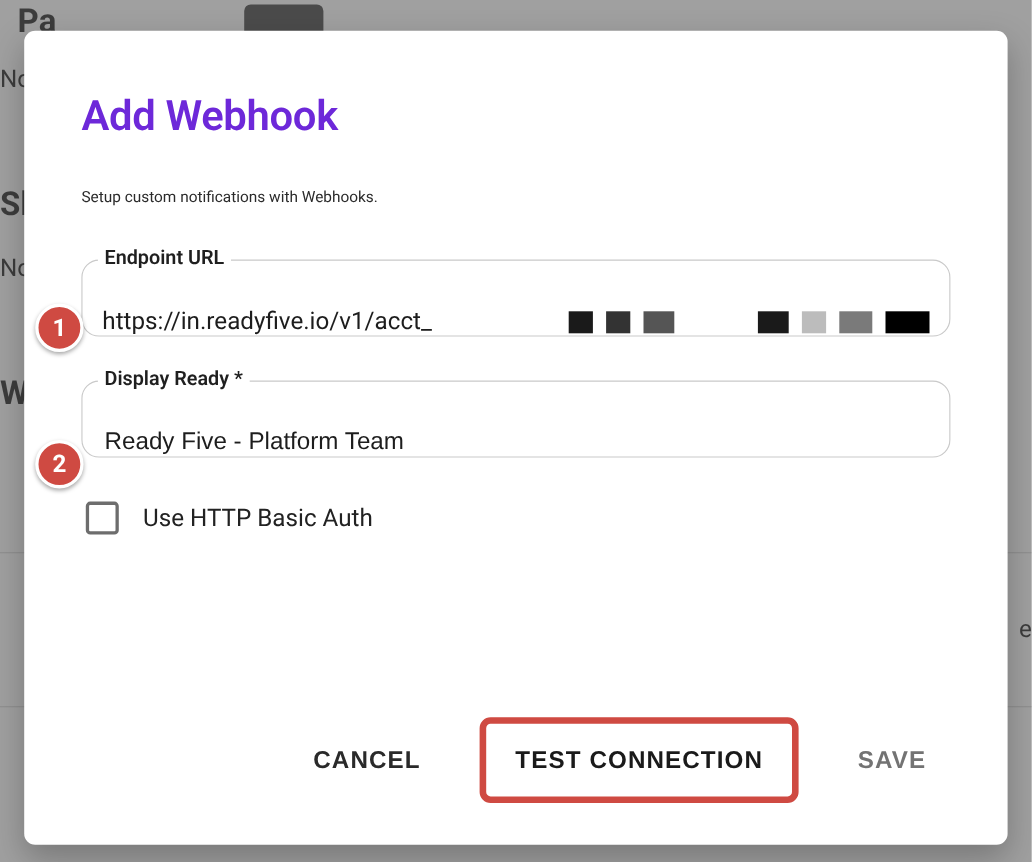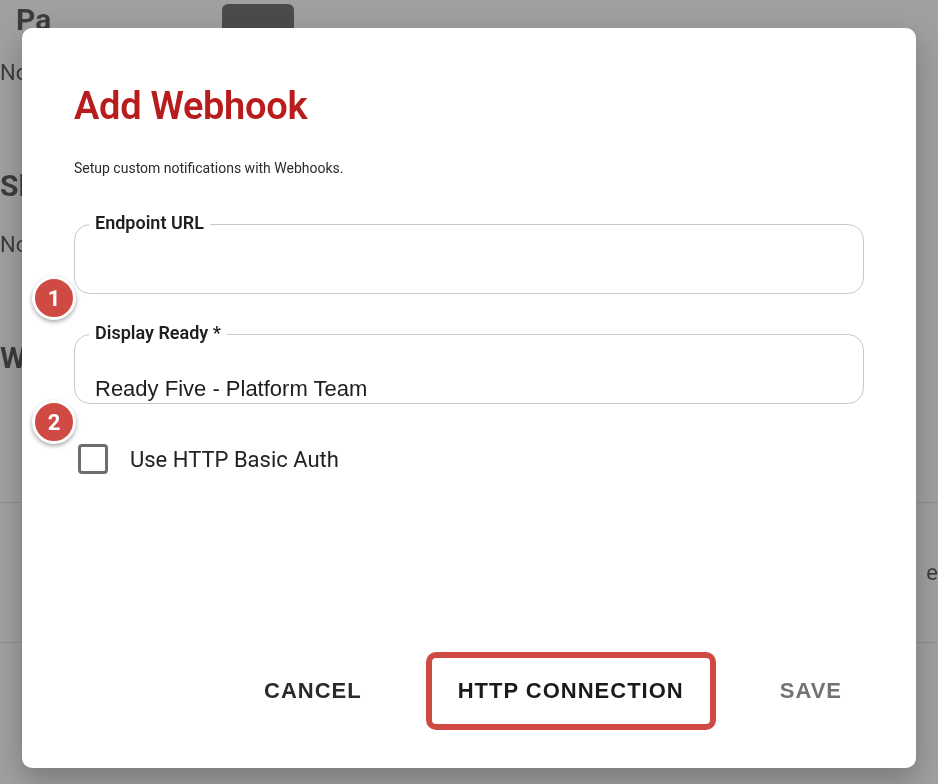--- a/index.html
+++ b/index.html
@@ -59,22 +59,22 @@
     height: 740px;
     background: #fff;
     border-radius: 10px;
     box-shadow: 0 12px 30px rgba(0,0,0,0.25);
     padding: 56px 52px 40px 52px;
   }
 
   .modal-title {
     font-size: 38px;
     font-weight: 600;
-    color: #b91c1c;
-    margin-bottom: 32px;
+    color: #6d28d9;
+    margin-bottom: 44px;
     letter-spacing: -0.3px;
   }
   .modal-subtitle {
     font-size: 14px;
     color: #2b2b2b;
     margin-bottom: 48px;
   }
 
   .field {
     position: relative;
@@ -148,21 +148,21 @@
     font-size: 22px;
     color: #222;
   }
 
   .actions {
     position: absolute;
     bottom: 38px;
     right: 56px;
     display: flex;
     align-items: center;
-    gap: 46px;
+    gap: 36px;
   }
   .btn {
     font-size: 22px;
     font-weight: 700;
     letter-spacing: 1px;
     background: none;
     border: none;
     cursor: pointer;
     padding: 20px 18px;
   }
@@ -209,33 +209,45 @@
 </div>
 
 <div class="overlay"></div>
 
 <div class="modal">
   <div class="modal-title">Add Webhook</div>
   <div class="modal-subtitle">Setup custom notifications with Webhooks.</div>
 
   <div class="field">
     <span class="field-label">Endpoint URL</span>
+    <div class="redact-row">
+      <span class="redact-prefix">https://in.readyfive.io/v1/acct_</span>
+      <div class="redact-blocks">
+        <div class="rb rb1"></div>
+        <div class="rb rb2"></div>
+        <div class="rb rb3"></div>
+        <div class="rb rb4"></div>
+        <div class="rb rb5"></div>
+        <div class="rb rb6"></div>
+        <div class="rb rb7"></div>
+      </div>
+    </div>
   </div>
 
   <div class="field">
     <span class="field-label">Display Ready *</span>
     <input type="text" value="Ready Five - Platform Team" style="">
   </div>
 
   <div class="checkbox-row">
     <div class="checkbox"></div>
     <span class="checkbox-label">Use HTTP Basic Auth</span>
   </div>
 
   <div class="actions">
     <button class="btn btn-cancel">CANCEL</button>
-    <button class="btn btn-test">HTTP CONNECTION</button>
+    <button class="btn btn-test">TEST CONNECTION</button>
     <button class="btn btn-save">SAVE</button>
   </div>
 </div>
 
 <div class="callout" style="left:32px; top:276px;">1</div>
 <div class="callout" style="left:32px; top:400px;">2</div>
 
 </body></html>

